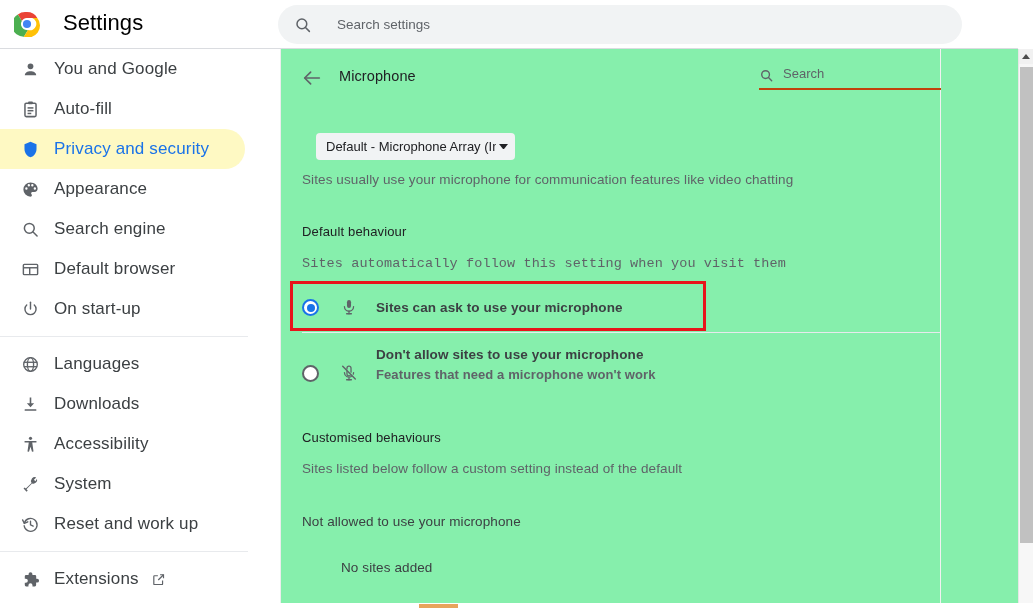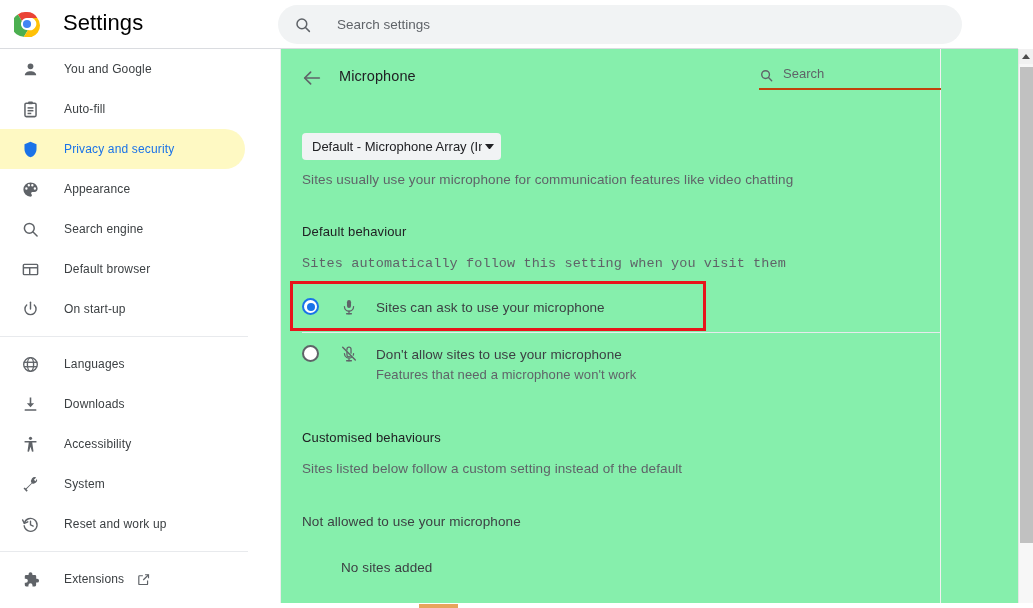--- a/index.html
+++ b/index.html
@@ -59,21 +59,21 @@
     margin-right: 4px;
     cursor: pointer;
   }
   .nav-item .nicon {
     width: 20px; height: 20px; flex: 0 0 20px;
     margin-left: 20px;
     display: flex; align-items: center; justify-content: center;
     color: #5f6368;
   }
   .nav-item .nlabel {
-    margin-left: 24px; font-size: 12px; color: #3c4043;
+    margin-left: 14px; font-size: 17px; color: #3c4043;
     letter-spacing: 0.15px;
   }
   .nav-item.active { background: #fef9c3; }
   .nav-item.active .nicon { color: #1a73e8; }
   .nav-item.active .nlabel { color: #1a73e8; font-weight: 500; }
   .nav-extlink { margin-left: 12px; width: 15px; height: 15px; color: #5f6368; display:flex; align-items:center;}
   .nav-divider {
     width: 248px; height: 1px; background: #e8eaed; margin: 7px 0;
   }
 
@@ -107,21 +107,21 @@
     border-bottom: 2px solid #c2410c;
     display: flex; align-items: flex-start;
   }
   .sub-search .ssicon { width: 15px; height: 15px; margin-top: 2px; color:#5f6368; flex:0 0 15px;}
   .sub-search .ssph {
     margin-left: 9px; font-size: 13px; color: #5f6368;
   }
 
   
   .mic-select {
-    position: absolute; left: 21px; top: 84px;
+    position: absolute; left: 35px; top: 84px;
     height: 27px; padding: 0 7px 0 10px;
     background: #f1f3f4;
     border-radius: 4px;
     display: inline-flex; align-items: center;
     font-size: 13px; color: #202124;
     cursor: pointer;
     max-width: 199px;
   }
   .mic-select .mslabel {
     white-space: nowrap; overflow: hidden;
@@ -139,22 +139,23 @@
   }
   .section-head {
     position: absolute; left: 21px;
     font-size: 13px; color: #202124; font-weight: 500; letter-spacing: 0.15px;
   }
 
   
   .radio-row {
     position: absolute; left: 21px;
     width: 640px;
-    display: flex; align-items: flex-start;
+    display: flex; align-items: flex-end;
     cursor: pointer;
+    font-weight: bold;
   }
   .radio-outer {
     width: 17px; height: 17px; border-radius: 50%;
     border: 2px solid #5f6368;
     flex: 0 0 17px;
     display: flex; align-items: center; justify-content: center;
     background: #fff;
   }
   .radio-row.selected .radio-outer { border-color: #1a73e8; }
   .radio-inner {

